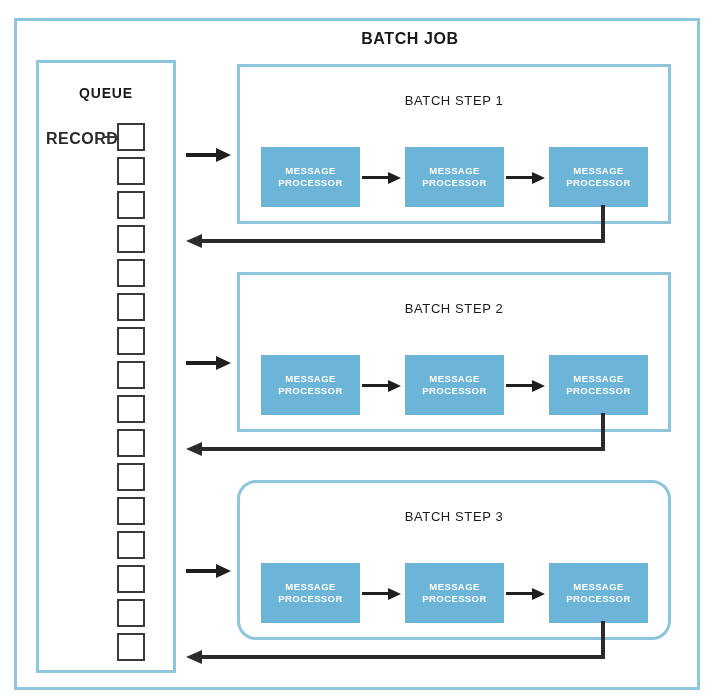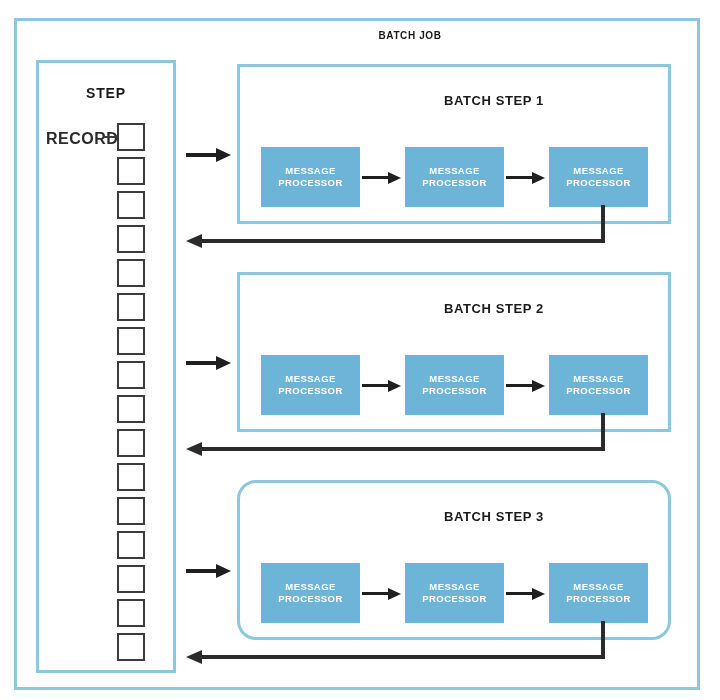--- a/index.html
+++ b/index.html
@@ -31,21 +31,21 @@
     box-sizing: border-box;
     background: #ffffff;
   }
 
   .job-title {
     position: absolute;
     left: 200px;
     top: 30px;
     width: 420px;
     text-align: center;
-    font-size: 10px;
+    font-size: 16px;
     font-weight: bold;
     letter-spacing: 0.6px;
     color: #1a1a1a;
   }
 
   
   .queue-panel {
     position: absolute;
     left: 36px;
     top: 60px;
@@ -114,24 +114,23 @@
   .step-2 { top: 272px; }
   .step-3 { top: 480px; border-radius: 19px; }
 
   .step-title {
     position: absolute;
     left: 0;
     top: 26px;
     width: 100%;
     text-align: center;
     font-size: 13px;
-    font-weight: bold;
+    font-weight: normal;
     letter-spacing: 0.6px;
     color: #1a1a1a;
-    padding-left: 40px;
   }
 
   .mp-row {
     position: absolute;
     left: 0;
     top: 80px;
     width: 100%;
     height: 60px;
   }
   .mp-box {
@@ -256,21 +255,21 @@
 </head>
 <body>
 
 <div id="canvas">
 
   <div class="job-frame"></div>
 
   <div class="job-title">BATCH JOB</div>
 
   <div class="queue-panel"></div>
-  <div class="queue-title">STEP</div>
+  <div class="queue-title">QUEUE</div>
 
   <div class="queue-stack">
     <div class="queue-record"></div>
     <div class="queue-record"></div>
     <div class="queue-record"></div>
     <div class="queue-record"></div>
     <div class="queue-record"></div>
     <div class="queue-record"></div>
     <div class="queue-record"></div>
     <div class="queue-record"></div>

